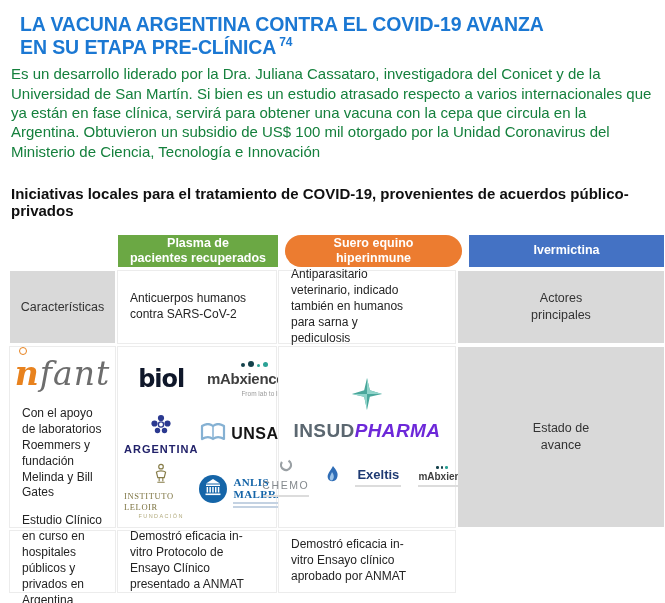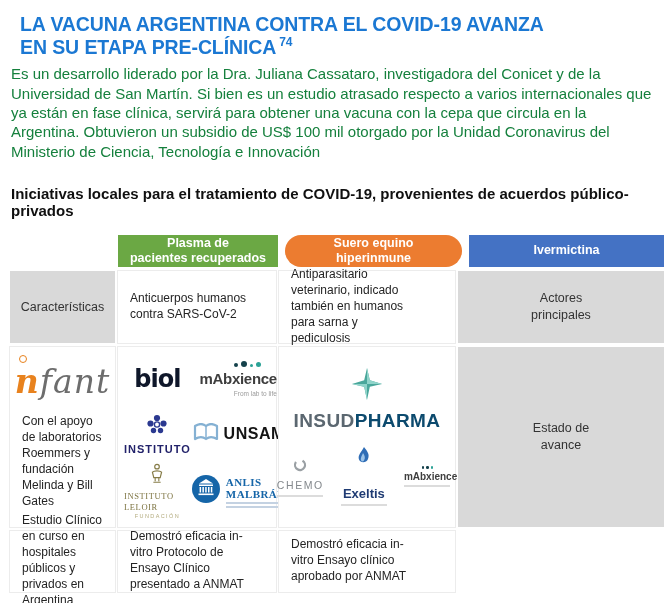--- a/index.html
+++ b/index.html
@@ -48,21 +48,21 @@
     white-space:pre-line;
   }
   .cell {
     background:#fff; box-shadow:0 0 0 1px #ececec;
     display:flex; align-items:center;
     font-size:12px; line-height:1.33; color:#242424;
     padding:8px 12px;
   }
   .cell.pad-r-lg { padding-right:44px; }
   
-  .actor-cell { flex-direction:column; justify-content:center; align-items:stretch; }
+  .actor-cell { flex-direction:column; align-items:stretch; }
   
   .infant { align-self:center; margin:2px 0 16px; font-family:"DejaVu Serif", serif; font-style:italic; font-size:33px; line-height:1; letter-spacing:1px; }
   .inf-n { color:#e8821e; position:relative; font-weight:bold; }
   .inf-n::after { content:""; position:absolute; top:-7px; left:4px; width:6px; height:6px; border:1.6px solid #e8821e; border-radius:50%; }
   .inf-rest { color:#6d6d6d; }
   .caption { font-size:12px; line-height:1.33; }
   
   .logo-grid { flex-direction:row; display:grid; grid-template-columns:1fr 1fr; grid-template-rows:1fr 1fr 1fr; align-items:center; justify-items:center; padding:6px 6px; }
   .biol-text { font-size:24px; font-weight:bold; color:#0f172a; font-family:"DejaVu Sans", sans-serif; letter-spacing:-1px; }
   .mabx { display:flex; flex-direction:column; align-items:flex-start; }
@@ -84,26 +84,26 @@
   .anlis { display:flex; align-items:center; gap:5px; }
   .anlis-text { display:flex; flex-direction:column; }
   .anlis-name { font-family:"Liberation Serif", serif; font-weight:bold; font-size:11px; line-height:1.1; color:#1565a8; letter-spacing:0.4px; }
   .anlis-bars { margin-top:2px; display:flex; flex-direction:column; gap:1.5px; }
   .anlis-bar { height:2px; width:56px; background:#c4d2e2; }
   
   .iver-cell { flex-direction:column; justify-content:center; gap:14px; }
   .insud { display:flex; flex-direction:column; align-items:center; }
   .insud-name { font-size:19px; font-weight:bold; letter-spacing:0.4px; margin-top:2px; }
   .insud-1 { color:#5b6770; }
-  .insud-2 { color:#0c4a6e; }
+  .insud-2 { color:#6d28d9;font-style:italic; }
   .brands { display:flex; align-items:center; gap:17px; }
   .brand { display:flex; flex-direction:column; align-items:center; }
   .chemo-name { font-size:10.5px; color:#84898d; letter-spacing:1.6px; margin-top:1px; }
   .brand-bar { height:2px; width:46px; background:#dcdcdc; margin-top:2px; }
-  .exeltis { flex-direction:column; align-items:center; gap:16px; }
+  .exeltis { flex-direction:row; align-items:center; gap:16px; }
   .exeltis-col { display:flex; flex-direction:column; align-items:center; }
   .exeltis-name { font-size:13px; font-weight:bold; color:#1f3b73; }
   .mabx-sm { align-items:flex-start; }
   .mabx-sm-dots { display:flex; gap:2px; margin-left:18px; margin-bottom:1px; }
   .sd { width:2.5px; height:2.5px; border-radius:50%; display:inline-block; }
   .sd-dark { background:#14414b; }
   .sd-teal { background:#2ba296; }
   .mabx-sm-name { font-size:10px; font-weight:bold; color:#3e3e3e; }
 </style>
 </head>
@@ -161,21 +161,21 @@
         <span>
           <svg width="24" height="22" viewBox="0 0 24 22">
             <circle cx="12" cy="4" r="3.1" fill="#2b3990"></circle>
             <circle cx="5.5" cy="9.5" r="3.1" fill="#2b3990"></circle>
             <circle cx="18.5" cy="9.5" r="3.1" fill="#2b3990"></circle>
             <circle cx="8.5" cy="16.5" r="2.7" fill="#2b3990"></circle>
             <circle cx="15.5" cy="16.5" r="2.7" fill="#2b3990"></circle>
             <circle cx="12" cy="10.5" r="2.6" fill="#fff" stroke="#2b3990" stroke-width="1.4"></circle>
           </svg>
         </span>
-        <span class="inmunova-name">INSTITUTO</span>
+        <span class="inmunova-name">ARGENTINA</span>
       </div>
       <div class="unsam">
         <span>
           <svg width="28" height="20" viewBox="0 0 28 20">
             <path d="M3 3 C7 0.5 11 0.5 14 3 C17 0.5 21 0.5 25 3 L25 16 C21 13.5 17 13.5 14 16 C11 13.5 7 13.5 3 16 Z" fill="none" stroke="#85b1d3" stroke-width="2.2" stroke-linejoin="round"></path>
             <line x1="14" y1="3" x2="14" y2="16" stroke="#85b1d3" stroke-width="1.5"></line>
           </svg>
         </span>
         <span class="unsam-name">UNSAM</span>
       </div>

